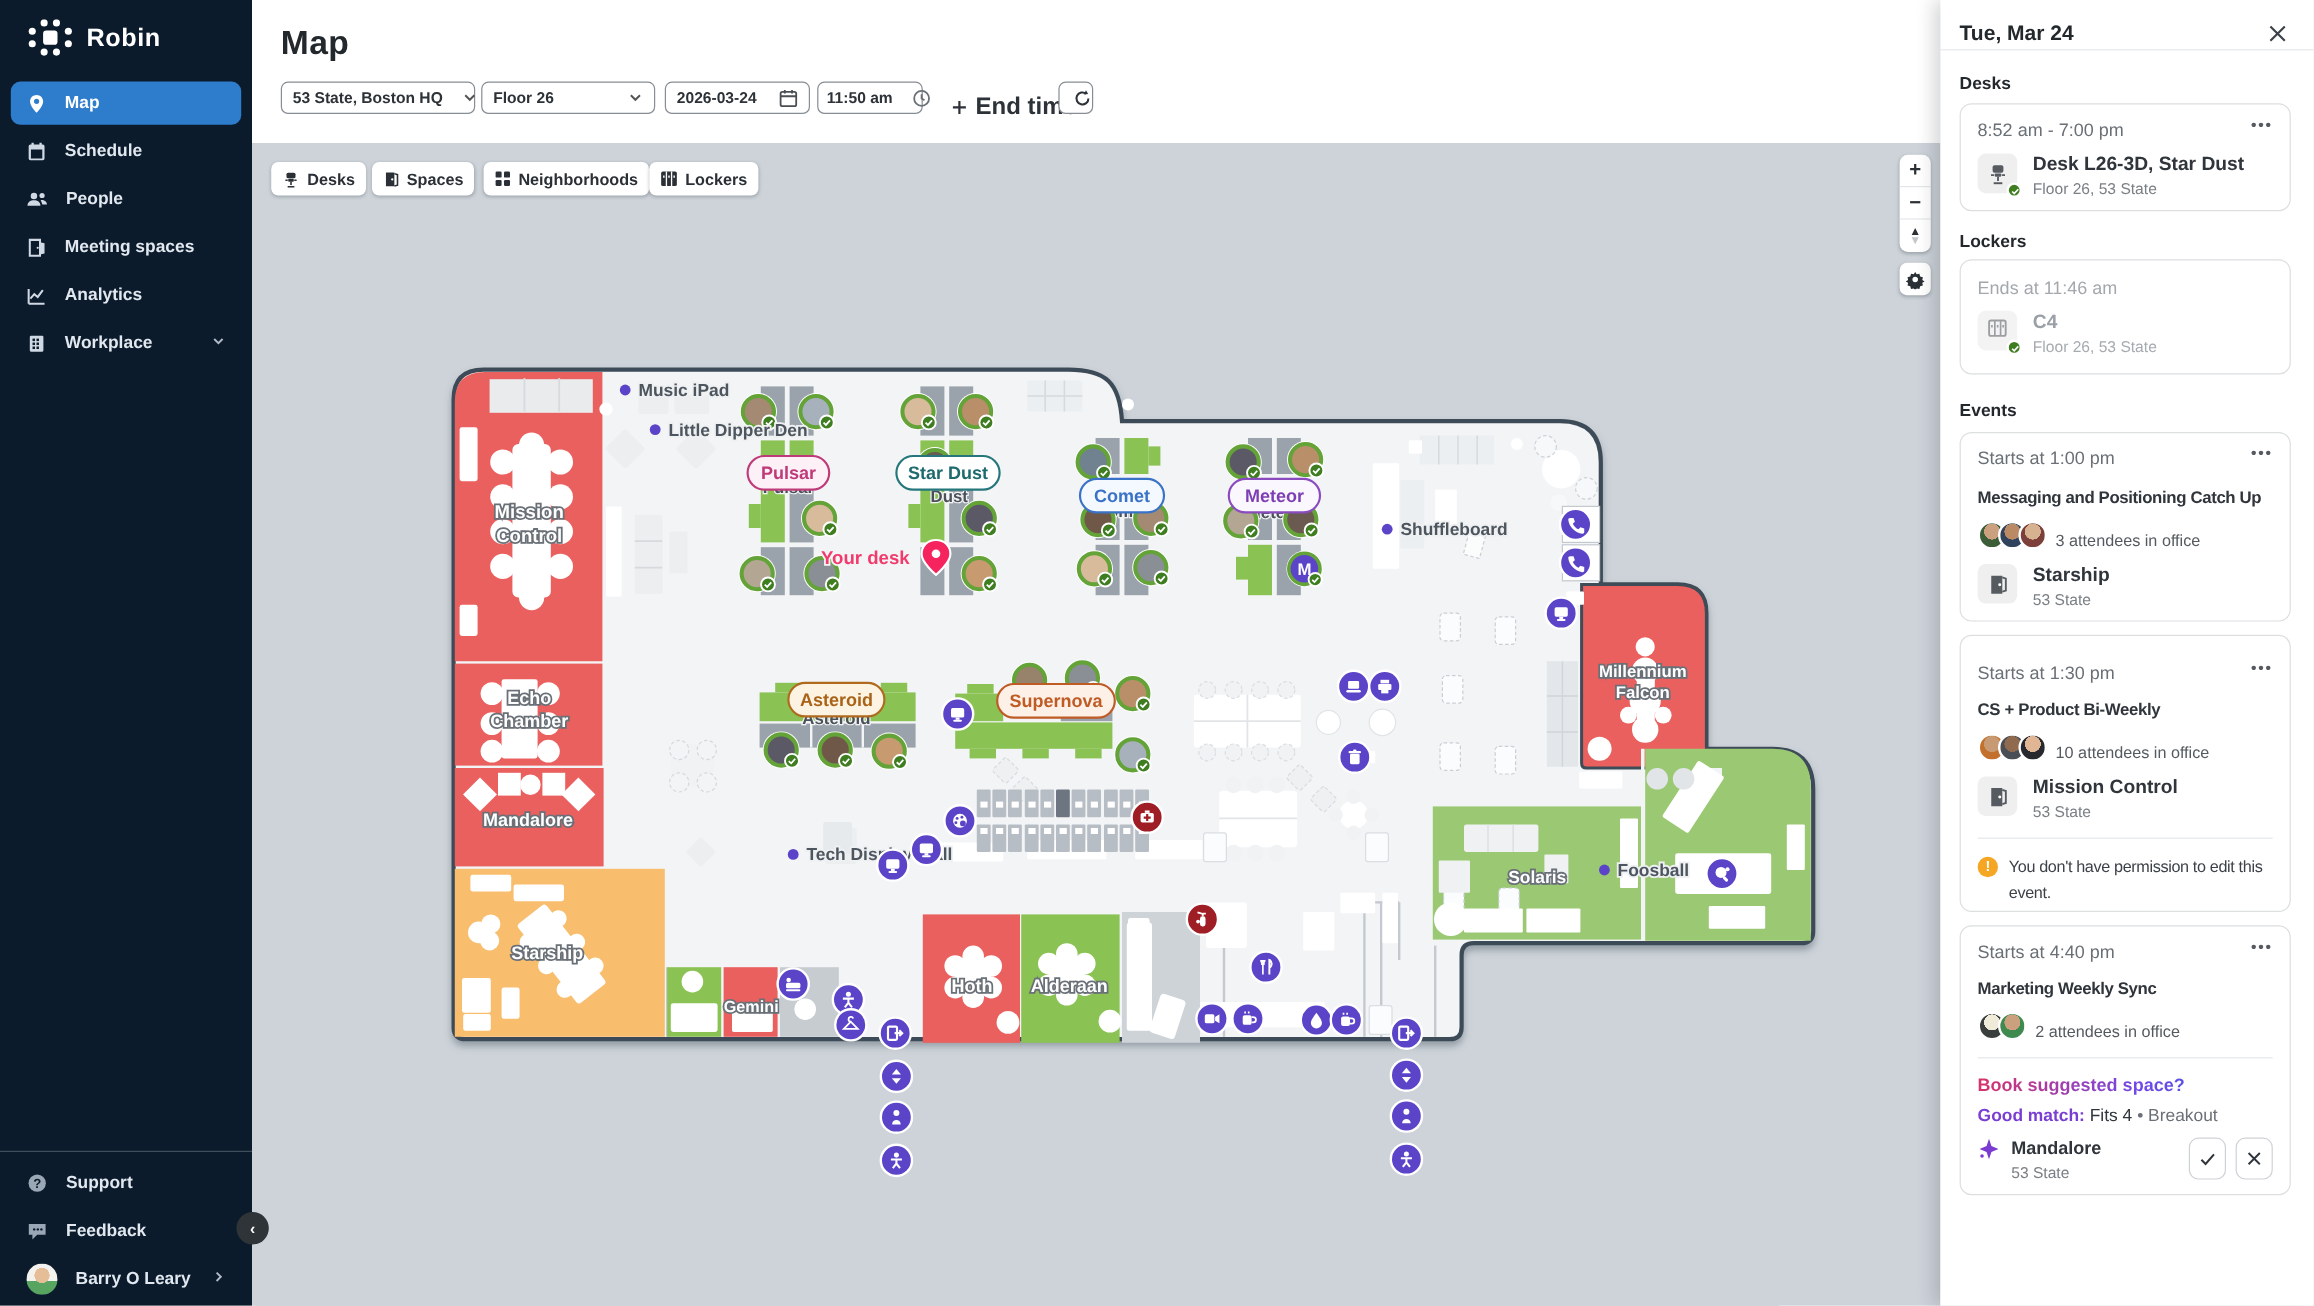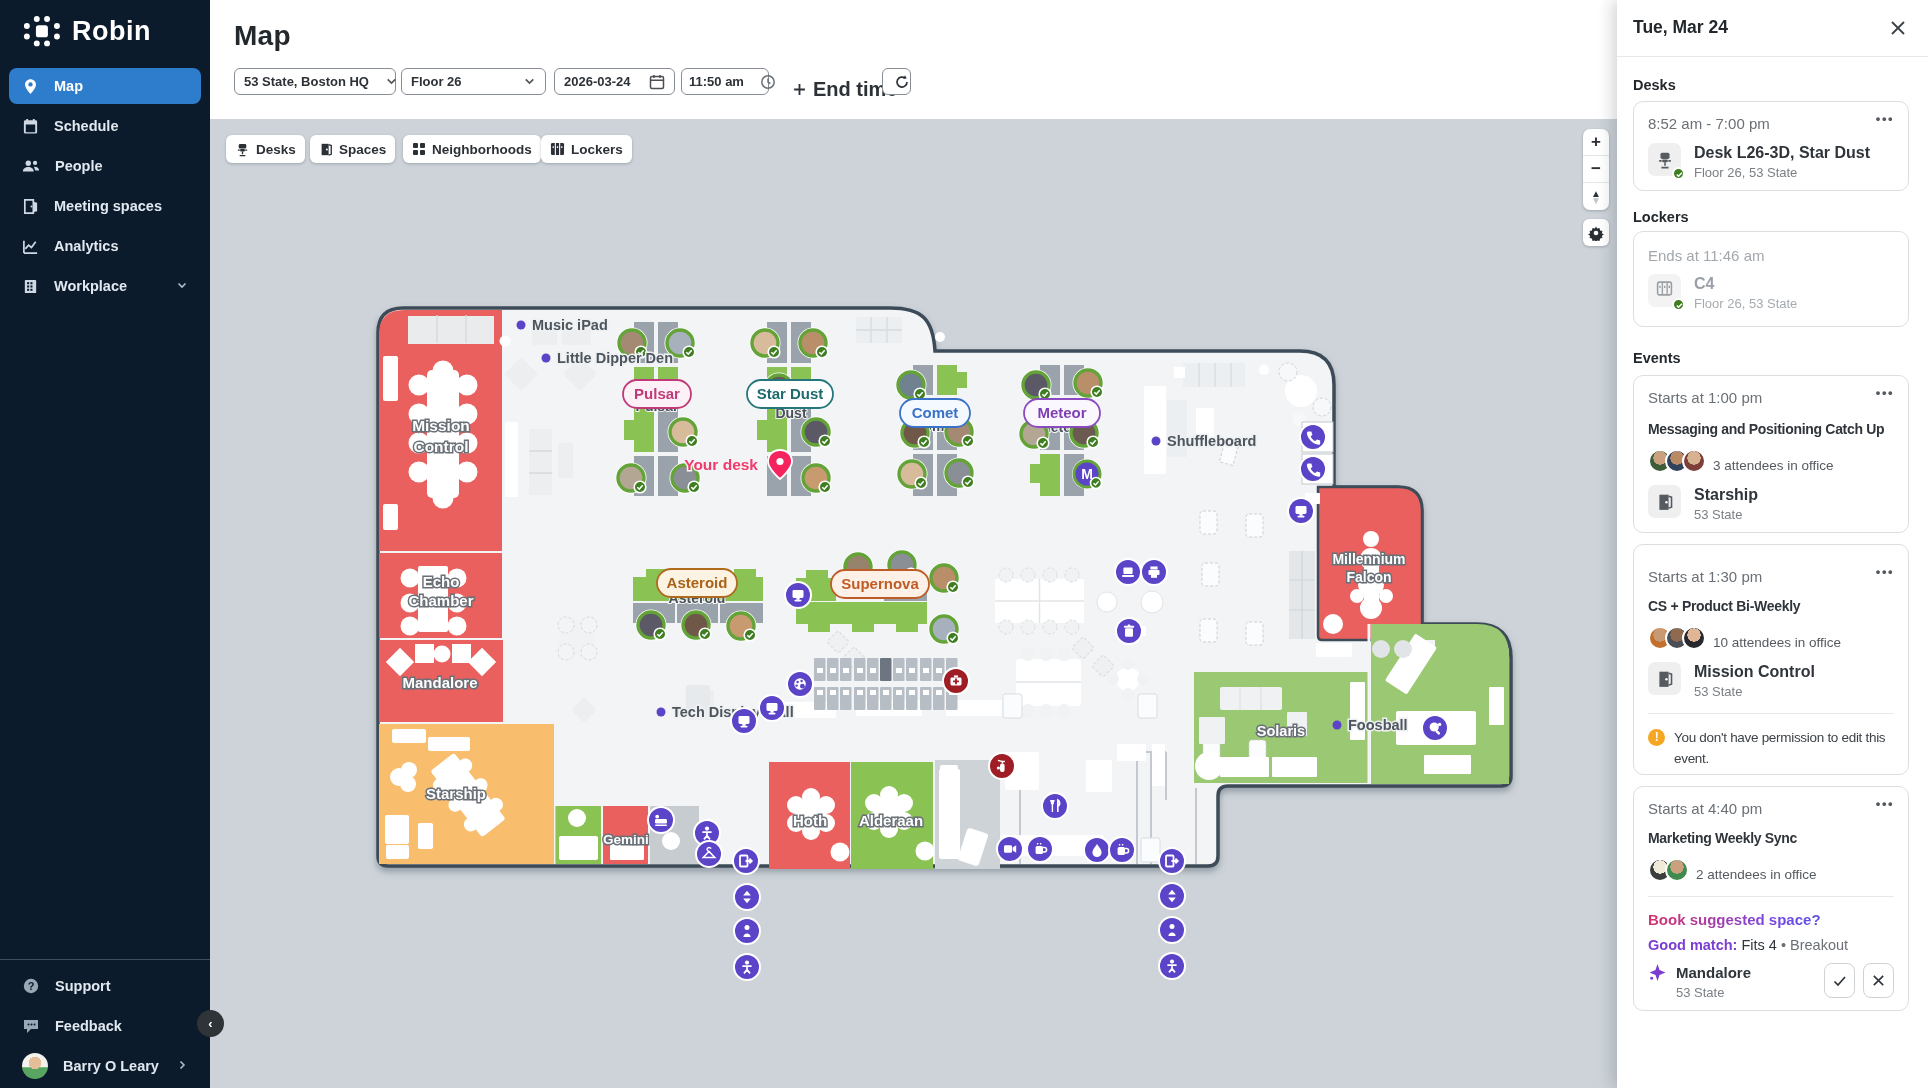--- a/index.html
+++ b/index.html
@@ -1,17 +1,17 @@
 <!DOCTYPE html>
 <html><head><meta charset="utf-8"><style>
 *{margin:0;padding:0;box-sizing:border-box}
 html,body{width:1928px;height:1088px;overflow:hidden;font-family:"Liberation Sans",sans-serif;background:#fff}
 .sidebar{position:absolute;left:0;top:0;width:210px;height:1088px;background:#0b1b2c;color:#dfe6ee;z-index:6}
 .logo{display:flex;align-items:center;gap:10px;padding:16px 0 0 22px}
-.logo .word{font-size:27px;font-weight:700;color:#fff;letter-spacing:.5px}
+.logo .word{font-size:21px;font-weight:700;color:#fff;letter-spacing:.5px}
 .nav{margin-top:21px;padding:0 9px}
 .nav-item{height:36px;margin:4px 0;border-radius:8px;display:flex;align-items:center;gap:15px;padding:0 13px;font-size:14.5px;font-weight:600;color:#e2e8f0}
 .nav-item svg{flex:0 0 auto}
 .nav-item.active{background:#2e7ccc;color:#fff}
 .nav-item .chev{margin-left:auto;opacity:.85}
 .sb-bottom{position:absolute;left:0;right:0;bottom:0;border-top:1px solid rgba(255,255,255,.22);padding:6px 9px 2px}
 .sb-bottom .nav-item{height:40px;margin:0;font-weight:600}
 .user-av{width:26px;height:26px;border-radius:50%;background:radial-gradient(circle at 50% 38%,#e5bd96 0 30%,rgba(0,0,0,0) 31%),linear-gradient(180deg,#f4f2ef 0 55%,#57a560 56%);flex:0 0 auto}
 .collapse{position:absolute;left:197px;top:1010px;width:27px;height:27px;border-radius:50%;background:#2f3439;color:#fff;z-index:7;display:flex;align-items:center;justify-content:center;font-size:13px;font-weight:700}
 .topbar{position:absolute;left:210px;top:0;width:1407px;height:119px;background:#fff;z-index:2}
@@ -21,21 +21,21 @@
 .fbtn .sp{flex:1}
 .endtime{position:absolute;top:76px;left:583px;height:27px;display:flex;align-items:center;gap:7px;font-size:20px;font-weight:700;color:#2c3237}
 .map{position:absolute;left:210px;top:119px;width:1407px;height:969px;background:#cdd3d9;overflow:hidden}
 .map svg.floor{position:absolute;left:-210px;top:-119px}
 .mbtn{position:absolute;top:16px;height:28px;background:#fff;border-radius:6px;box-shadow:0 1px 3px rgba(20,30,40,.25);display:flex;align-items:center;gap:6px;padding:0 9px;font-size:13.5px;font-weight:600;color:#2b3036;z-index:3}
 .zoomstack{position:absolute;top:10px;left:1373px;width:26px;background:#fff;border-radius:7px;box-shadow:0 1px 3px rgba(20,30,40,.25);z-index:3}
 .zoomstack .zc{height:27px;display:flex;align-items:center;justify-content:center;color:#2b3036;font-size:17px;font-weight:700;border-bottom:1px solid #e3e6e8}
 .zoomstack .zc:last-child{border-bottom:none}
 .gear{position:absolute;top:100px;left:1373px;width:26px;height:27px;background:#fff;border-radius:6px;box-shadow:0 1px 3px rgba(20,30,40,.25);display:flex;align-items:center;justify-content:center;z-index:3}
 .panel{position:absolute;left:1617px;top:0;width:311px;height:1088px;background:#fff;box-shadow:-5px 0 14px rgba(20,30,40,.18);z-index:5}
-.p-head{position:relative;height:57px;border-bottom:1px solid #e7e8ea}
+.p-head{position:relative;height:42px;border-bottom:1px solid #e7e8ea}
 .p-head .t{position:absolute;left:16px;top:17px;font-size:17.5px;font-weight:700;color:#23282d}
 .p-head .x{position:absolute;right:20px;top:18px;width:20px;height:20px;color:#3c4248}
 .p-body{padding:0 19px 0 16px}
 .slabel{font-size:14.5px;font-weight:700;color:#23282d}
 .card{border:1px solid #dcdedf;border-radius:10px;background:#fff}
 .crow{display:flex;align-items:flex-start}
 .time{font-size:15px;color:#6a7076}
 .dots{margin-left:auto;color:#555a60;font-size:13px;font-weight:700;letter-spacing:1.5px;line-height:8px}
 .icsq{position:relative;width:33px;height:33px;border-radius:7px;background:#efefef;display:flex;align-items:center;justify-content:center;flex:0 0 auto}
 .badge{position:absolute;right:-4px;bottom:-4px;width:13px;height:13px;border-radius:50%;background:#3e7e20;border:2px solid #fff}

